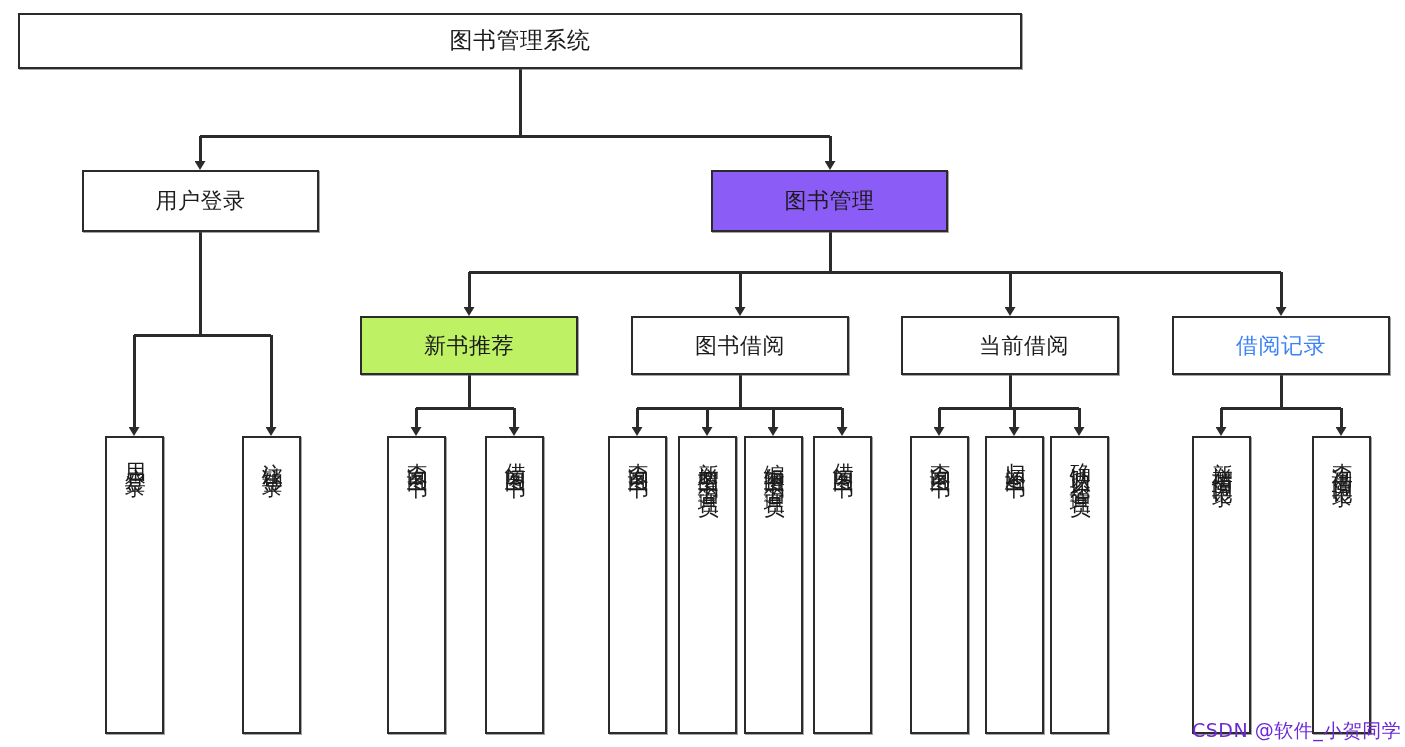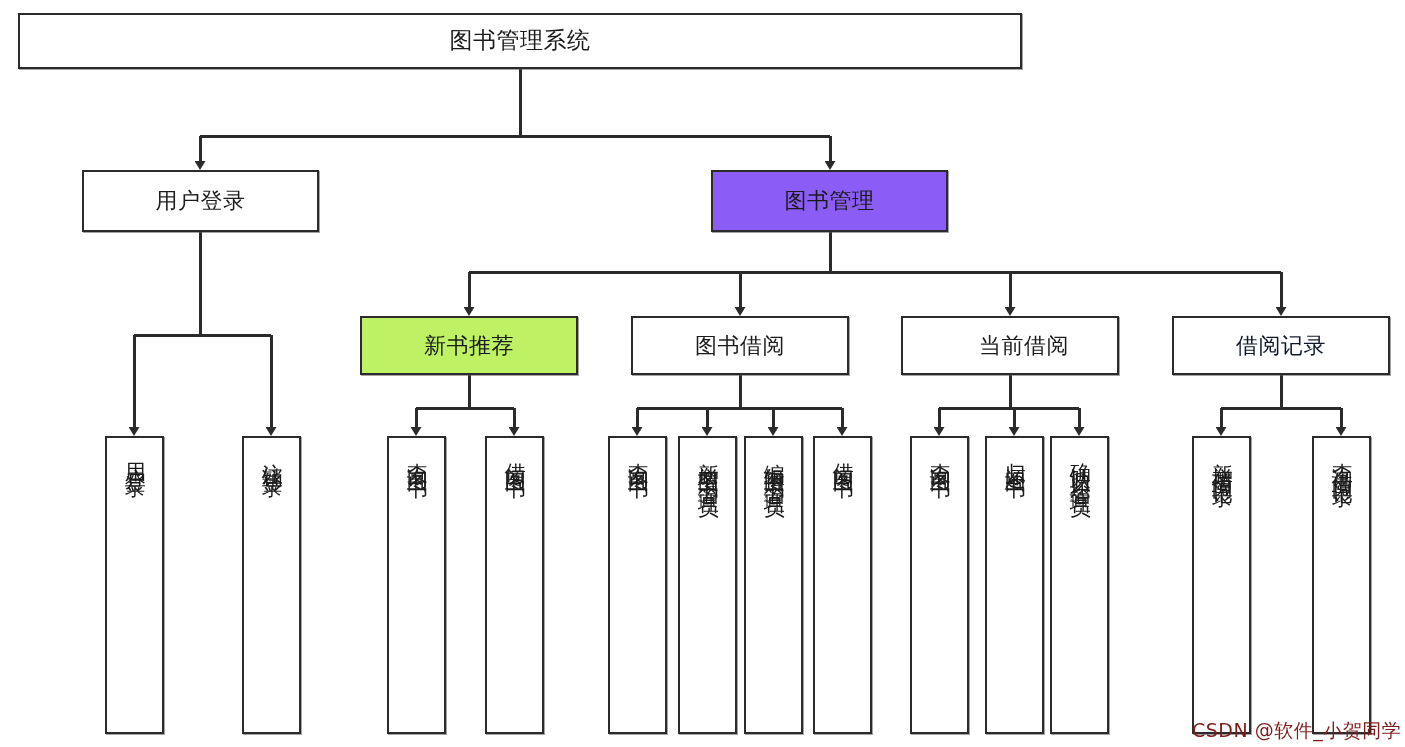--- a/index.html
+++ b/index.html
@@ -143,21 +143,21 @@
   <div class="node level3" style="left: 360px; top: 316px; width: 218px; height: 59px; border-color: rgb(43, 43, 43); background: #bef264;">
     <span class="label" style="color: rgb(27, 27, 27);">新书推荐</span>
   </div>
   <div class="node level3" style="left: 631px; top: 316px; width: 218px; height: 59px; border-color: rgb(43, 43, 43); background: rgb(255, 255, 255);">
     <span class="label" style="color: rgb(27, 27, 27);">图书借阅</span>
   </div>
   <div class="node level3" style="left: 901px; top: 316px; width: 218px; height: 59px; border-color: rgb(43, 43, 43); background: rgb(255, 255, 255);">
     <span class="label" style="color: rgb(27, 27, 27); margin-left: 28px;">当前借阅</span>
   </div>
   <div class="node level3" style="left: 1172px; top: 316px; width: 218px; height: 59px; border-color: rgb(43, 43, 43); background: rgb(255, 255, 255);">
-    <span class="label" style="color: #0f172a;">借阅记录</span>
+    <span class="label" style="color: #3b82f6;">借阅记录</span>
   </div>
 
   <div class="node leaf" style="left: 105px; top: 436px; width: 59px; height: 298px; border-color: rgb(43, 43, 43); background: rgb(255, 255, 255);">
     <span class="label" style="color: rgb(27, 27, 27);">用户登录</span>
   </div>
   <div class="node leaf" style="left: 242px; top: 436px; width: 59px; height: 298px; border-color: rgb(43, 43, 43); background: rgb(255, 255, 255);">
     <span class="label" style="color: rgb(27, 27, 27);">注销登录</span>
   </div>
   <div class="node leaf" style="left: 387px; top: 436px; width: 59px; height: 298px; border-color: rgb(43, 43, 43); background: rgb(255, 255, 255);">
     <span class="label" style="color: rgb(27, 27, 27);">查询图书</span>
@@ -186,15 +186,15 @@
   <div class="node leaf" style="left: 1050px; top: 436px; width: 59px; height: 298px; border-color: rgb(43, 43, 43); background: rgb(255, 255, 255);">
     <span class="label" style="color: rgb(27, 27, 27);">确认归还（管理员）</span>
   </div>
   <div class="node leaf" style="left: 1192px; top: 436px; width: 59px; height: 298px; border-color: rgb(43, 43, 43); background: rgb(255, 255, 255);">
     <span class="label" style="color: rgb(27, 27, 27);">新增借阅记录</span>
   </div>
   <div class="node leaf" style="left: 1312px; top: 436px; width: 59px; height: 298px; border-color: rgb(43, 43, 43); background: rgb(255, 255, 255);">
     <span class="label" style="color: rgb(27, 27, 27);">查询借阅记录</span>
   </div>
 
-  <div class="watermark" style="left: 1192px; top: 718px; color: #7f1d1d;">CSDN @软件_小贺同学</div>
+  <div class="watermark" style="left: 1192px; top: 718px; color: #6d28d9;">CSDN @软件_小贺同学</div>
 
 </div>
 
 </body></html>

